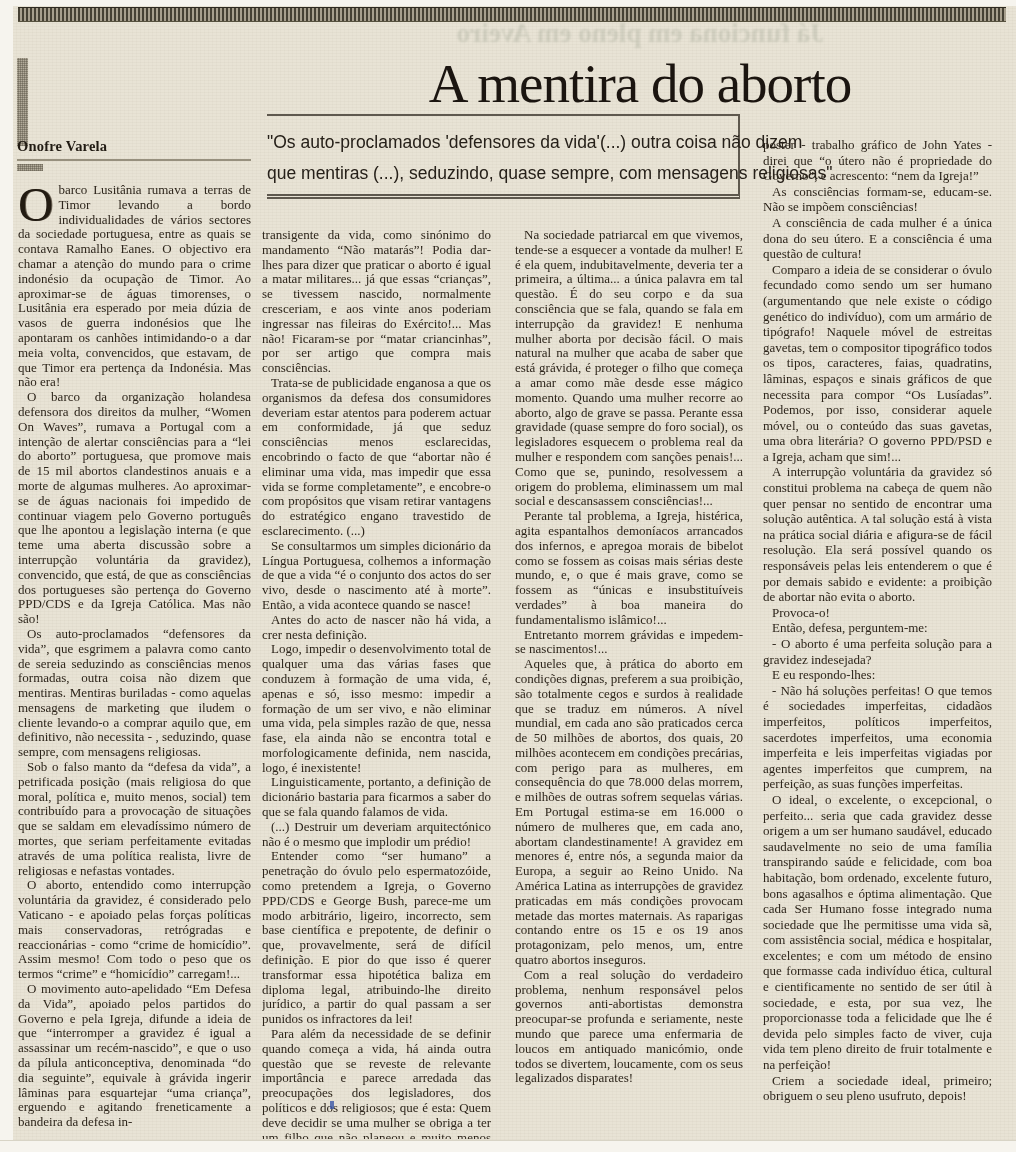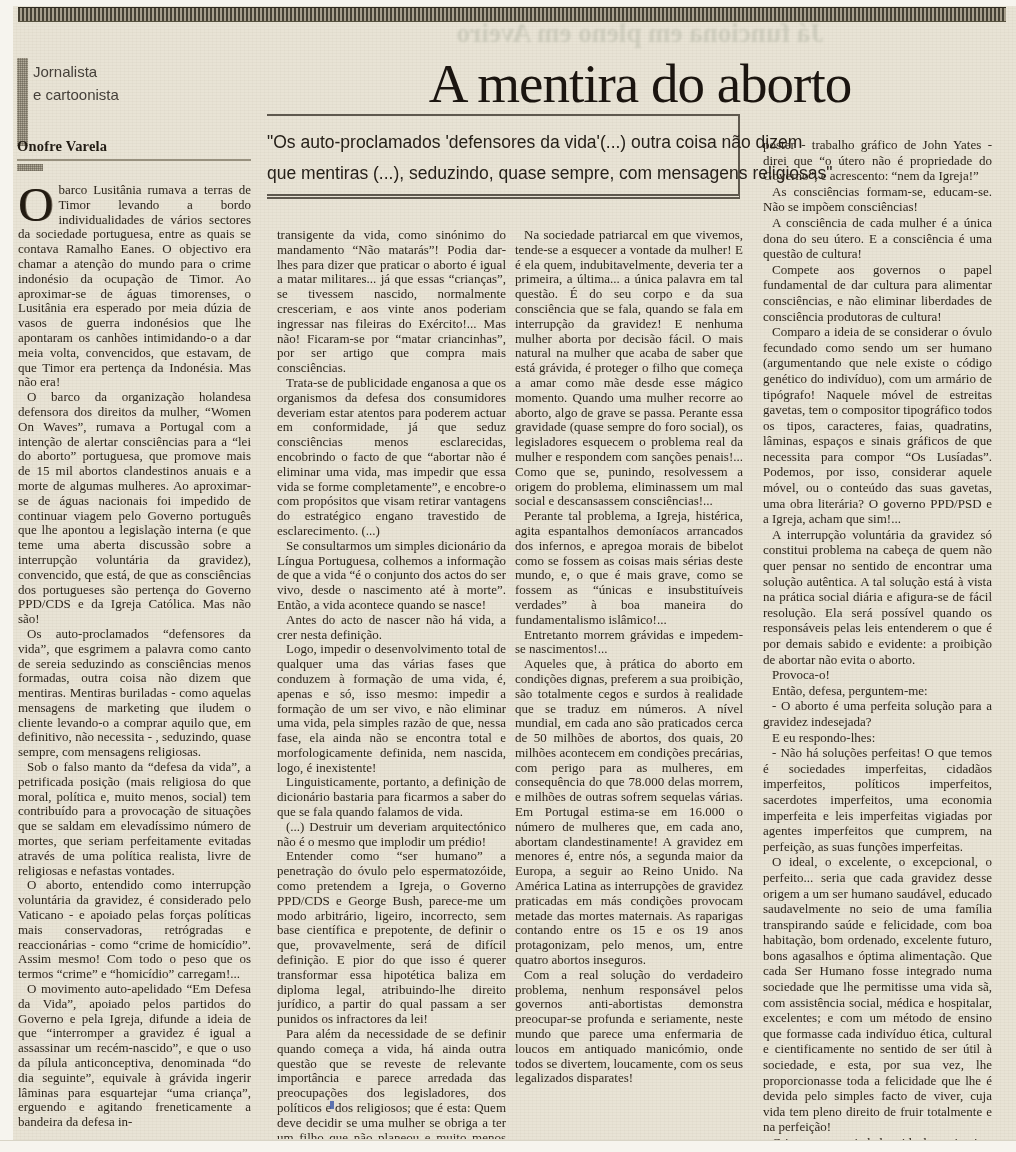--- a/index.html
+++ b/index.html
@@ -85,21 +85,21 @@
 
   .col{
     position:absolute;overflow:hidden;
     font-family:"Liberation Serif",serif;
     font-size:13px;line-height:14.8px;color:#2d251b;
     text-align:justify;
   }
   .col p{margin:0;text-indent:9px;}
   .col p.noindent{text-indent:0;}
   #col1{left:18px;top:183px;width:233px;height:957px;}
-  #col2{left:277px;top:228px;width:229px;height:911px;}
+  #col2{left:262px;top:228px;width:229px;height:911px;}
   #col3{left:515px;top:228px;width:228px;height:911px;}
   #col4{left:763px;top:97px;width:229px;height:1043px;line-height:15.6px;margin-top:40px;}
 
   .dropcap{
     float:left;
     font-family:"Liberation Serif",serif;
     font-size:49px;line-height:41px;
     padding:1px 5px 0 0;
     color:#221b12;
     text-shadow:1px 0 0 #6e6557;
@@ -112,24 +112,20 @@
 <div class="page">
 
   <div class="edge edge-left"></div>
   <div class="edge edge-top"></div>
 
   <div class="top-rule"></div>
 
   <div class="ghost-headline">Já funciona em pleno em Aveiro</div>
 
   <div class="kicker-bar"></div>
-  <div class="kicker">
-    <div>Jornalista</div>
-    <div>e cartoonista</div>
-  </div>
 
   <div class="author">Onofre Varela</div>
   <div class="author-rule"></div>
   <div class="author-tick"></div>
 
   <h1 class="headline" style="margin:0;">A mentira do aborto</h1>
 
   <div class="quotebox">
     <div class="quote-line">"Os auto-proclamados 'defensores da vida'(...) outra coisa não dizem</div>
     <div class="quote-line">que mentiras (...), seduzindo, quase sempre, com mensagens religiosas"</div>
@@ -161,21 +157,20 @@
       <p>Perante tal problema, a Igreja, histérica, agita espantalhos demoníacos arrancados dos infernos, e apregoa morais de bibelot como se fossem as coisas mais sérias deste mundo, e, o que é mais grave, como se fossem as “únicas e insubstituíveis verdades” à boa maneira do fundamentalismo islâmico!...</p>
       <p>Entretanto morrem grávidas e impedem-se nascimentos!...</p>
       <p>Aqueles que, à prática do aborto em condições dignas, preferem a sua proibição, são totalmente cegos e surdos à realidade que se traduz em números. A nível mundial, em cada ano são praticados cerca de 50 milhões de abortos, dos quais, 20 milhões acontecem em condições precárias, com perigo para as mulheres, em consequência do que 78.000 delas morrem, e milhões de outras sofrem sequelas várias. Em Portugal estima-se em 16.000 o número de mulheres que, em cada ano, abortam clandestinamente! A gravidez em menores é, entre nós, a segunda maior da Europa, a seguir ao Reino Unido. Na América Latina as interrupções de gravidez praticadas em más condições provocam metade das mortes maternais. As raparigas contando entre os 15 e os 19 anos protagonizam, pelo menos, um, entre quatro abortos inseguros.</p>
       <p>Com a real solução do verdadeiro problema, nenhum responsável pelos governos anti-abortistas demonstra preocupar-se profunda e seriamente, neste mundo que parece uma enfermaria de loucos em antiquado manicómio, onde todos se divertem, loucamente, com os seus legalizados disparates!</p>
     </div>
 
   <div id="col4" class="col">
       <p class="noindent">poster - trabalho gráfico de John Yates - direi que “o útero não é propriedade do Governo”, e acrescento: “nem da Igreja!”</p>
       <p>As consciências formam-se, educam-se. Não se impõem consciências!</p>
       <p>A consciência de cada mulher é a única dona do seu útero. E a consciência é uma questão de cultura!</p>
-      <p>Compete aos governos o papel fundamental de dar cultura para alimentar consciências, e não eliminar liberdades de consciência produtoras de cultura!</p>
       <p>Comparo a ideia de se considerar o óvulo fecundado como sendo um ser humano (argumentando que nele existe o código genético do indivíduo), com um armário de tipógrafo! Naquele móvel de estreitas gavetas, tem o compositor tipográfico todos os tipos, caracteres, faias, quadratins, lâminas, espaços e sinais gráficos de que necessita para compor “Os Lusíadas”. Podemos, por isso, considerar aquele móvel, ou o conteúdo das suas gavetas, uma obra literária? O governo PPD/PSD e a Igreja, acham que sim!...</p>
       <p>A interrupção voluntária da gravidez só constitui problema na cabeça de quem não quer pensar no sentido de encontrar uma solução autêntica. A tal solução está à vista na prática social diária e afigura-se de fácil resolução. Ela será possível quando os responsáveis pelas leis entenderem o que é por demais sabido e evidente: a proibição de abortar não evita o aborto.</p>
       <p>Provoca-o!</p>
       <p>Então, defesa, perguntem-me:</p>
       <p>- O aborto é uma perfeita solução para a gravidez indesejada?</p>
       <p>E eu respondo-lhes:</p>
       <p>- Não há soluções perfeitas! O que temos é sociedades imperfeitas, cidadãos imperfeitos, políticos imperfeitos, sacerdotes imperfeitos, uma economia imperfeita e leis imperfeitas vigiadas por agentes imperfeitos que cumprem, na perfeição, as suas funções imperfeitas.</p>
       <p>O ideal, o excelente, o excepcional, o perfeito... seria que cada gravidez desse origem a um ser humano saudável, educado saudavelmente no seio de uma família transpirando saúde e felicidade, com boa habitação, bom ordenado, excelente futuro, bons agasalhos e óptima alimentação. Que cada Ser Humano fosse integrado numa sociedade que lhe permitisse uma vida sã, com assistência social, médica e hospitalar, excelentes; e com um método de ensino que formasse cada indivíduo ética, cultural e cientificamente no sentido de ser útil à sociedade, e esta, por sua vez, lhe proporcionasse toda a felicidade que lhe é devida pelo simples facto de viver, cuja vida tem pleno direito de fruir totalmente e na perfeição!</p>
       <p>Criem a sociedade ideal, primeiro; obriguem o seu pleno usufruto, depois!</p>
     </div>

